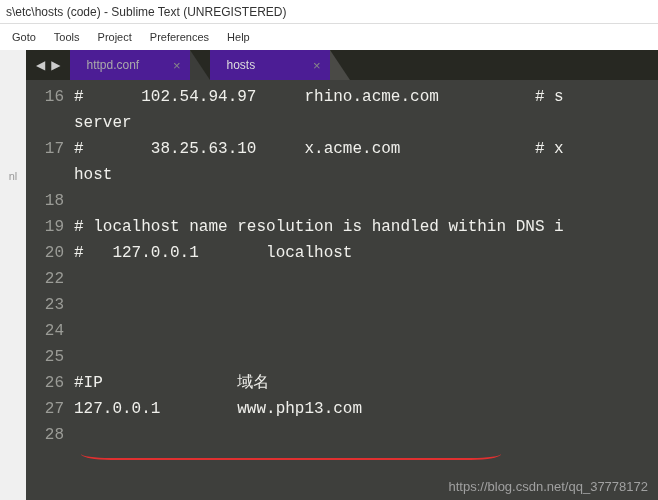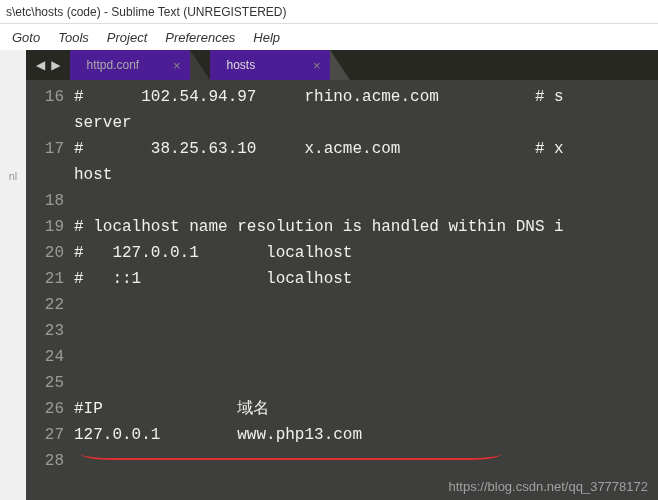--- a/index.html
+++ b/index.html
@@ -18,26 +18,25 @@
       font-size: 12px;
       color: #333;
       border-bottom: 1px solid #ddd;
       display: flex;
       align-items: center;
     }
     .menubar {
       background: #ffffff;
       height: 26px;
       padding: 2px 4px;
-      font-size: 13px;
+      font-size: 11px;
       color: #333;
       display: flex;
       align-items: center;
       gap: 2px;
-      font-style: italic;
     }
     .menubar-item {
       padding: 2px 8px;
       cursor: default;
     }
     .left-margin {
       position: absolute;
       left: 0;
       top: 50px;
       width: 26px;
@@ -208,24 +207,20 @@
       </div>
     <div class="code-line">
         <span class="gutter">19</span>
         <span class="code-text"># localhost name resolution is handled within DNS i</span>
       </div>
     <div class="code-line">
         <span class="gutter">20</span>
         <span class="code-text">#   127.0.0.1       localhost</span>
       </div>
     <div class="code-line">
-        <span class="gutter">21</span>
-        <span class="code-text">#   ::1             localhost</span>
-      </div>
-    <div class="code-line">
         <span class="gutter">22</span>
         <span class="code-text"></span>
       </div>
     <div class="code-line">
         <span class="gutter">23</span>
         <span class="code-text"></span>
       </div>
     <div class="code-line">
         <span class="gutter">24</span>
       </div>

